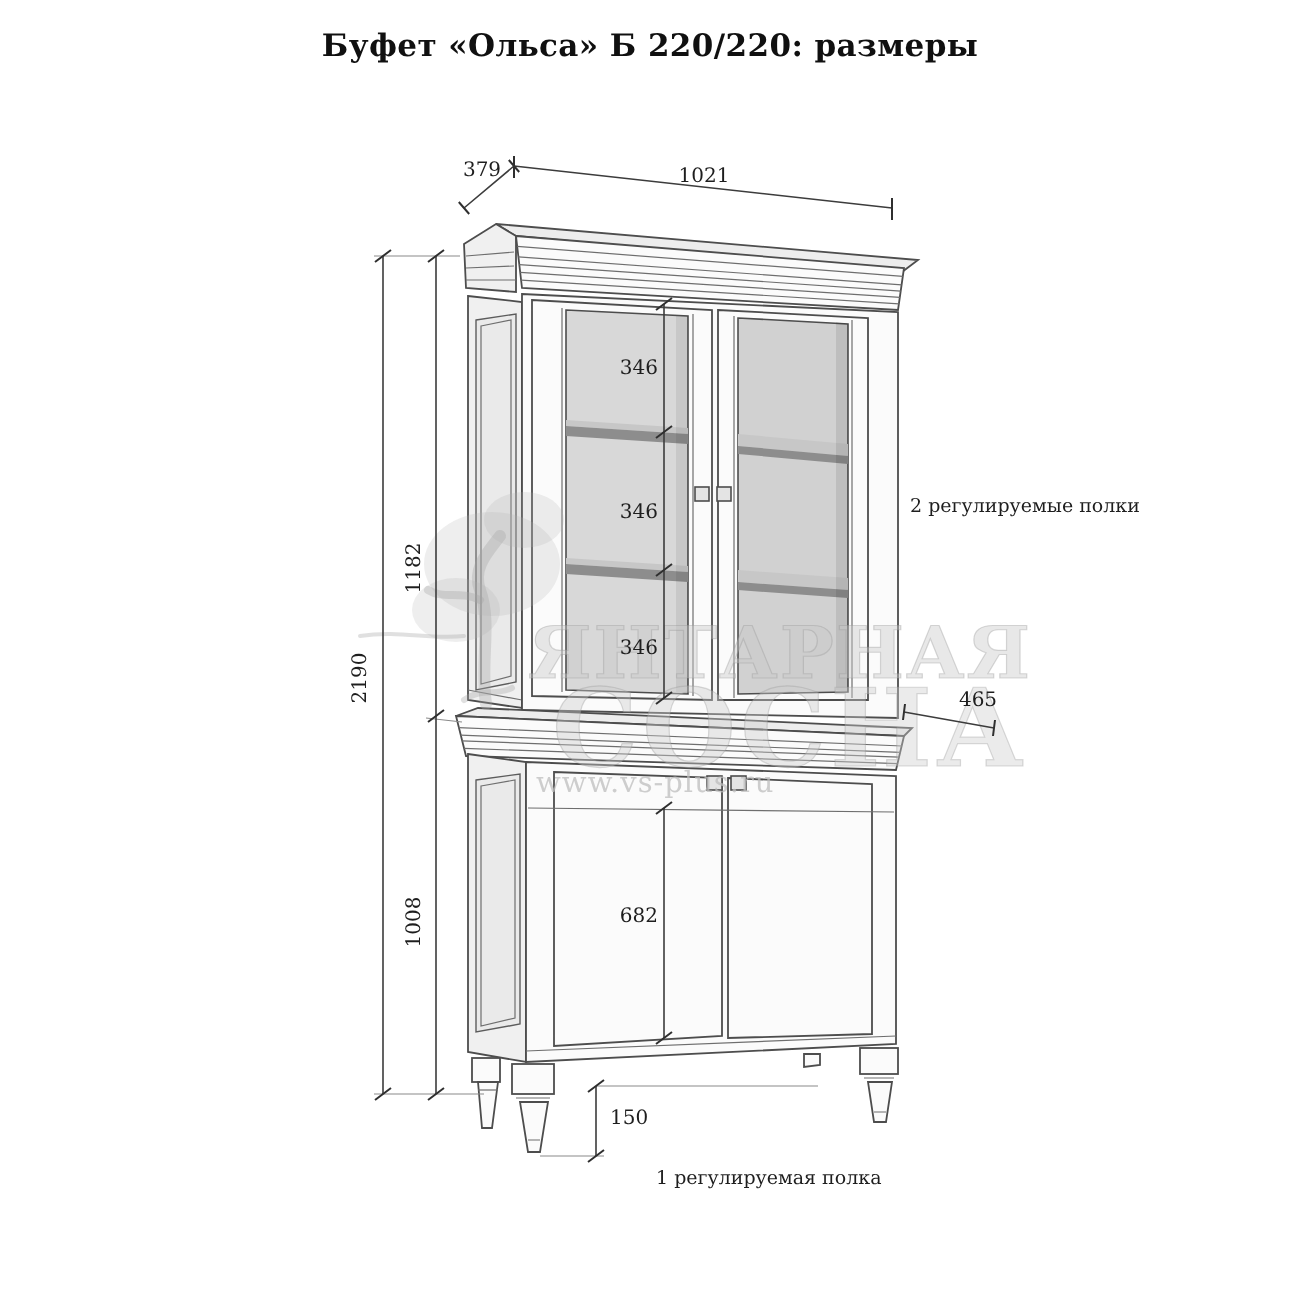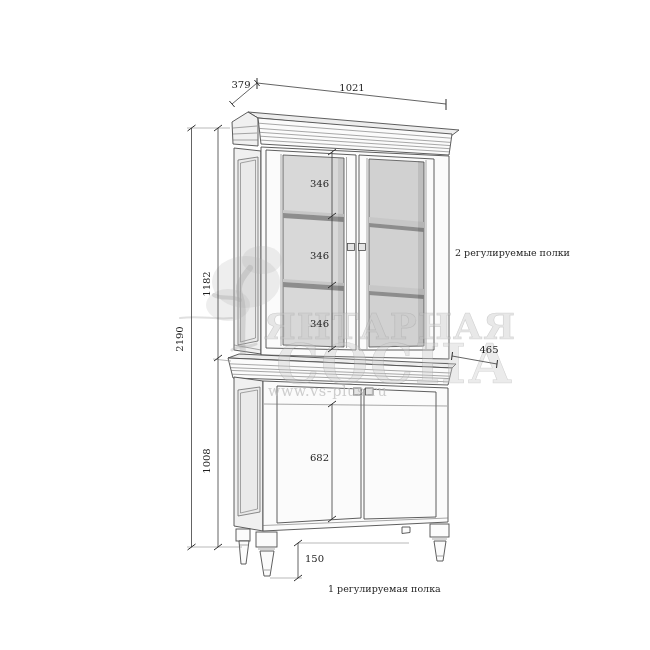--- a/index.html
+++ b/index.html
@@ -31,20 +31,21 @@
   .wmB{font-size:54px;font-weight:bold;letter-spacing:2px;
        fill:rgba(205,205,205,.40);stroke:rgba(150,150,150,.33);stroke-width:.6;}
   .wmU{font-size:14.5px;letter-spacing:.5px;fill:rgba(190,190,190,.75);}
   .wmT{fill:rgba(178,178,178,.22);}
   .wmS{stroke:rgba(165,165,165,.34);fill:none;stroke-linecap:round;}
 </style>
 </head>
 <body>
 
 <div class="stage">
+  <div class="title">Буфет «Ольса» Б 220/220: размеры</div>
 
   <svg width="650" height="650" viewBox="0 0 650 650">
 
     <g>
 
       <g>
 
         <polygon class="ft" points="248,112 459,130 451,136 258,118"></polygon>
         <polygon class="fs" points="232,122 248,112 258,118 258,146 233,144"></polygon>
         <polygon class="fw" points="258,118 452,134 449,155 261,144"></polygon>

